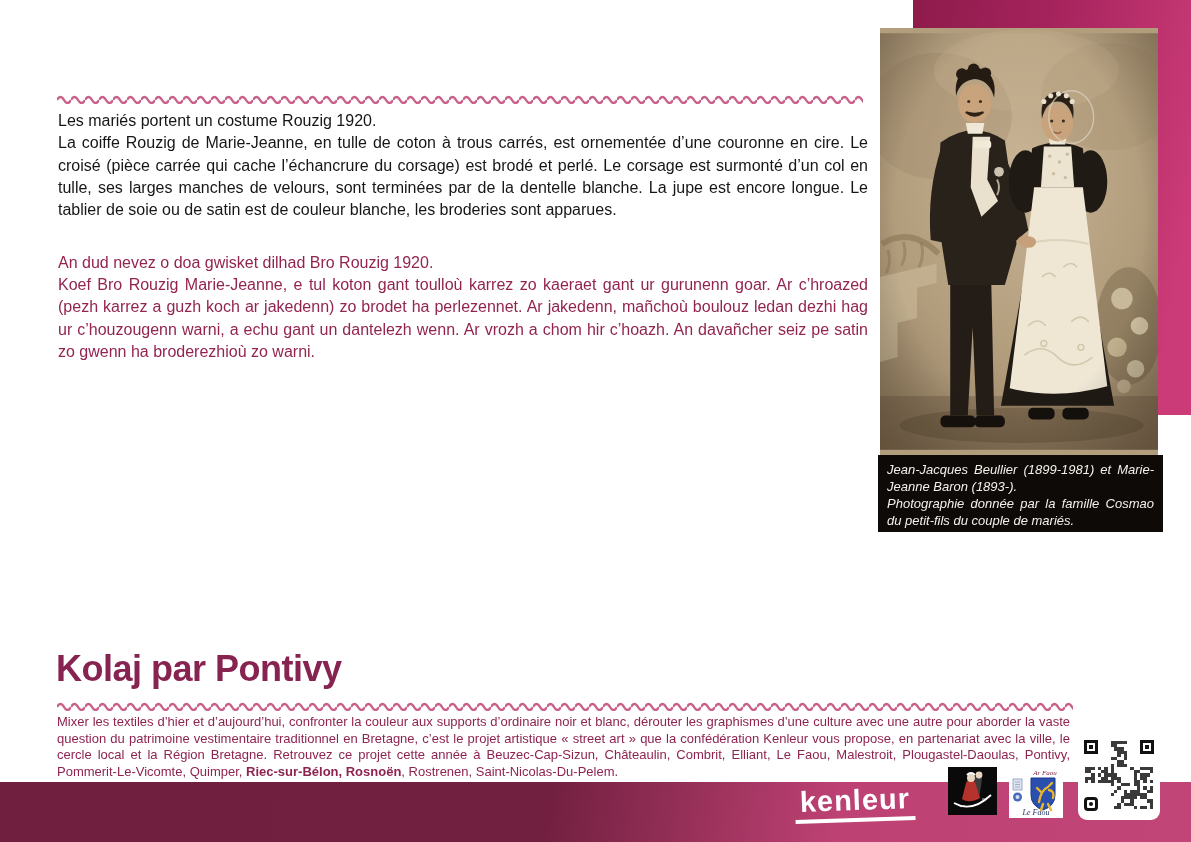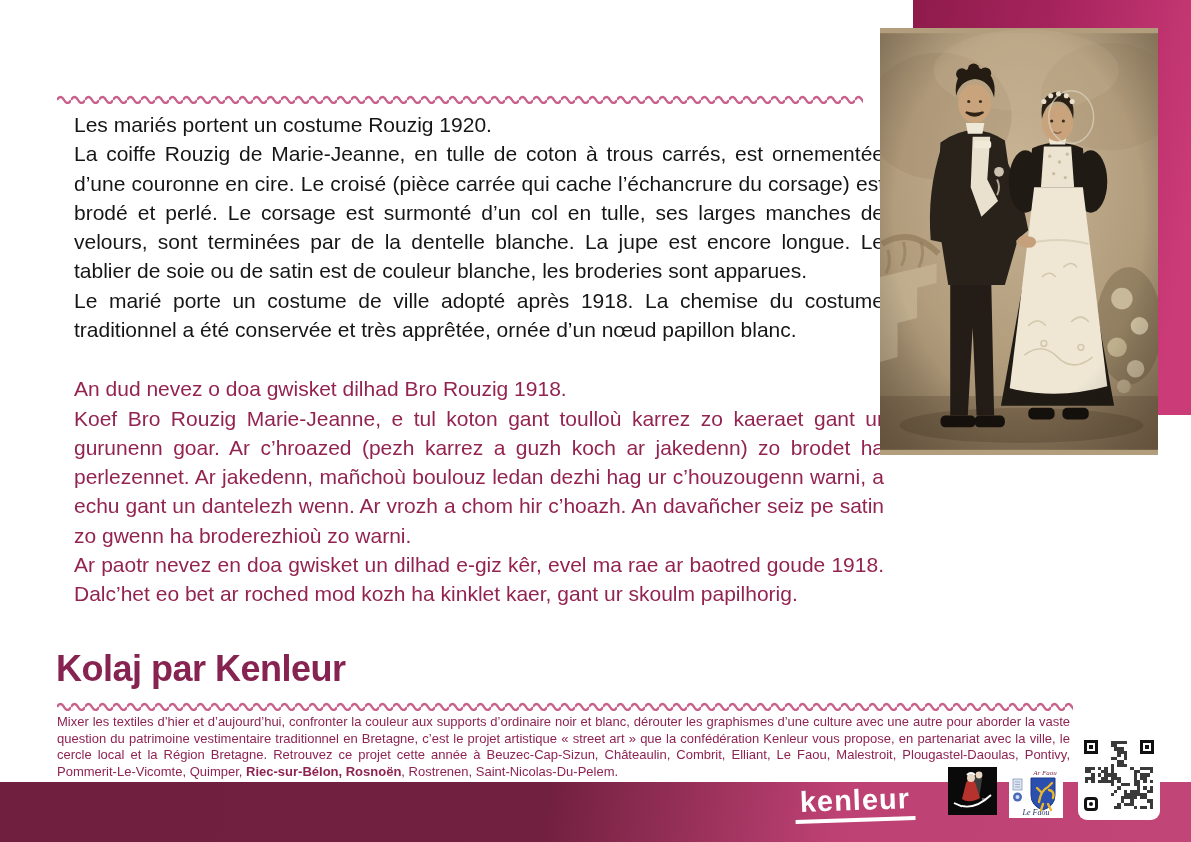--- a/index.html
+++ b/index.html
@@ -14,22 +14,22 @@
   }
   
   .title{
     position:absolute;left:56px;top:44px;margin:0;
     font-size:44px;font-weight:700;letter-spacing:-1px;color:#872350;
   }
   .wave-title{position:absolute;left:57px;top:92px;}
   .wave-kolaj{position:absolute;left:57px;top:699px;}
   
   .text-col{
-    position:absolute;left:74px;top:110px;width:810px;
-    font-size:21px;line-height:1.395;text-align:justify;
+    position:absolute;left:58px;top:110px;width:810px;
+    font-size:16px;line-height:1.395;text-align:justify;
   }
   .text-col p{margin:0;}
   .fr{color:#161616;}
   .br{color:#932450;}
   .br-block{margin-top:30px;}
   
   .kolaj-heading{
     position:absolute;left:56px;top:648px;margin:0;
     font-size:36px;font-weight:700;letter-spacing:-0.5px;color:#872350;
   }
@@ -104,29 +104,27 @@
       <pattern id="w1" width="14" height="12" patternUnits="userSpaceOnUse">
         <path d="M0 8 Q 3.5 2 7 8 T 14 8" fill="none" stroke-width="2.4" stroke="#c9608a"></path>
       </pattern>
     </defs>
     <rect width="806" height="12" fill="url(#w1)"></rect>
   </svg>
 
   <div class="text-col">
     <p class="fr">Les mariés portent un costume Rouzig 1920.</p>
     <p class="fr">La coiffe Rouzig de Marie-Jeanne, en tulle de coton à trous carrés, est ornementée d’une couronne en cire. Le croisé (pièce carrée qui cache l’échancrure du corsage) est brodé et perlé. Le corsage est surmonté d’un col en tulle, ses larges manches de velours, sont terminées par de la dentelle blanche. La jupe est encore longue. Le tablier de soie ou de satin est de couleur blanche, les broderies sont apparues.</p>
-    <p class="fr">Le marié porte un costume de ville adopté après 1918. La chemise du costume traditionnel a été conservée et très apprêtée, ornée d’un nœud papillon blanc.</p>
     <div class="br-block">
-      <p class="br">An dud nevez o doa gwisket dilhad Bro Rouzig 1918.</p>
+      <p class="br">An dud nevez o doa gwisket dilhad Bro Rouzig 1920.</p>
       <p class="br">Koef Bro Rouzig Marie-Jeanne, e tul koton gant toulloù karrez zo kaeraet gant ur gurunenn goar. Ar c’hroazed (pezh karrez a guzh koch ar jakedenn) zo brodet ha perlezennet. Ar jakedenn, mañchoù boulouz ledan dezhi hag ur c’houzougenn warni, a echu gant un dantelezh wenn. Ar vrozh a chom hir c’hoazh. An davañcher seiz pe satin zo gwenn ha broderezhioù zo warni.</p>
-      <p class="br">Ar paotr nevez en doa gwisket un dilhad e-giz kêr, evel ma rae ar baotred goude 1918. Dalc’het eo bet ar roched mod kozh ha kinklet kaer, gant ur skoulm papilhorig.</p>
     </div>
   </div>
 
-  <h2 class="kolaj-heading">Kolaj par Kenleur</h2>
+  <h2 class="kolaj-heading">Kolaj par Pontivy</h2>
   <svg class="wave-kolaj" width="1016" height="12">
     <defs>
       <pattern id="w2" width="14" height="12" patternUnits="userSpaceOnUse">
         <path d="M0 8 Q 3.5 2 7 8 T 14 8" fill="none" stroke-width="2.4" stroke="#c9608a"></path>
       </pattern>
     </defs>
     <rect width="1016" height="12" fill="url(#w2)"></rect>
   </svg>
   <p class="smallprint"><span>Mixer les textiles d’hier et d’aujourd’hui, confronter la couleur aux supports d’ordinaire noir et blanc, dérouter les graphismes d’une culture avec une autre pour aborder la vaste question du patrimoine vestimentaire traditionnel en Bretagne, c’est le projet artistique « street art » que la confédération Kenleur vous propose, en partenariat avec la ville, le cercle local et la Région Bretagne. Retrouvez ce projet cette année à Beuzec-Cap-Sizun, Châteaulin, Combrit, Elliant, Le Faou, Malestroit, Plougastel-Daoulas, Pontivy, Pommerit-Le-Vicomte, Quimper, </span><span class="bold">Riec-sur-Bélon, Rosnoën</span><span>, Rostrenen, Saint-Nicolas-Du-Pelem.</span></p>
 
@@ -222,20 +220,24 @@
           <circle cx="191" cy="64" r="2.6"></circle>
         <circle cx="197" cy="70" r="2.6"></circle>
       </g>
       <circle cx="176" cy="90" r="1.6" fill="#3a2c1e"></circle>
       <circle cx="188" cy="90" r="1.6" fill="#3a2c1e"></circle>
       <path d="M178 101 q4 3 8 0" stroke="#8a5f48" stroke-width="1.4" fill="none"></path>
     </g>
     <rect width="285" height="427" fill="url(#vg)"></rect>
   </svg>
 
+  <div class="caption">
+    <p>Jean-Jacques Beullier (1899-1981) et Marie-Jeanne Baron (1893-).</p>
+    <p>Photographie donnée par la famille Cosmao du petit-fils du couple de mariés.</p>
+  </div>
 
   <div class="footer-bar"></div>
 
   <div class="kenleur-logo">
     <div class="word">kenleur</div>
     <div class="underline"></div>
   </div>
 
   <svg class="logo-black" viewBox="0 0 49 48">
     <rect width="49" height="48" fill="#0a0a0a"></rect>

